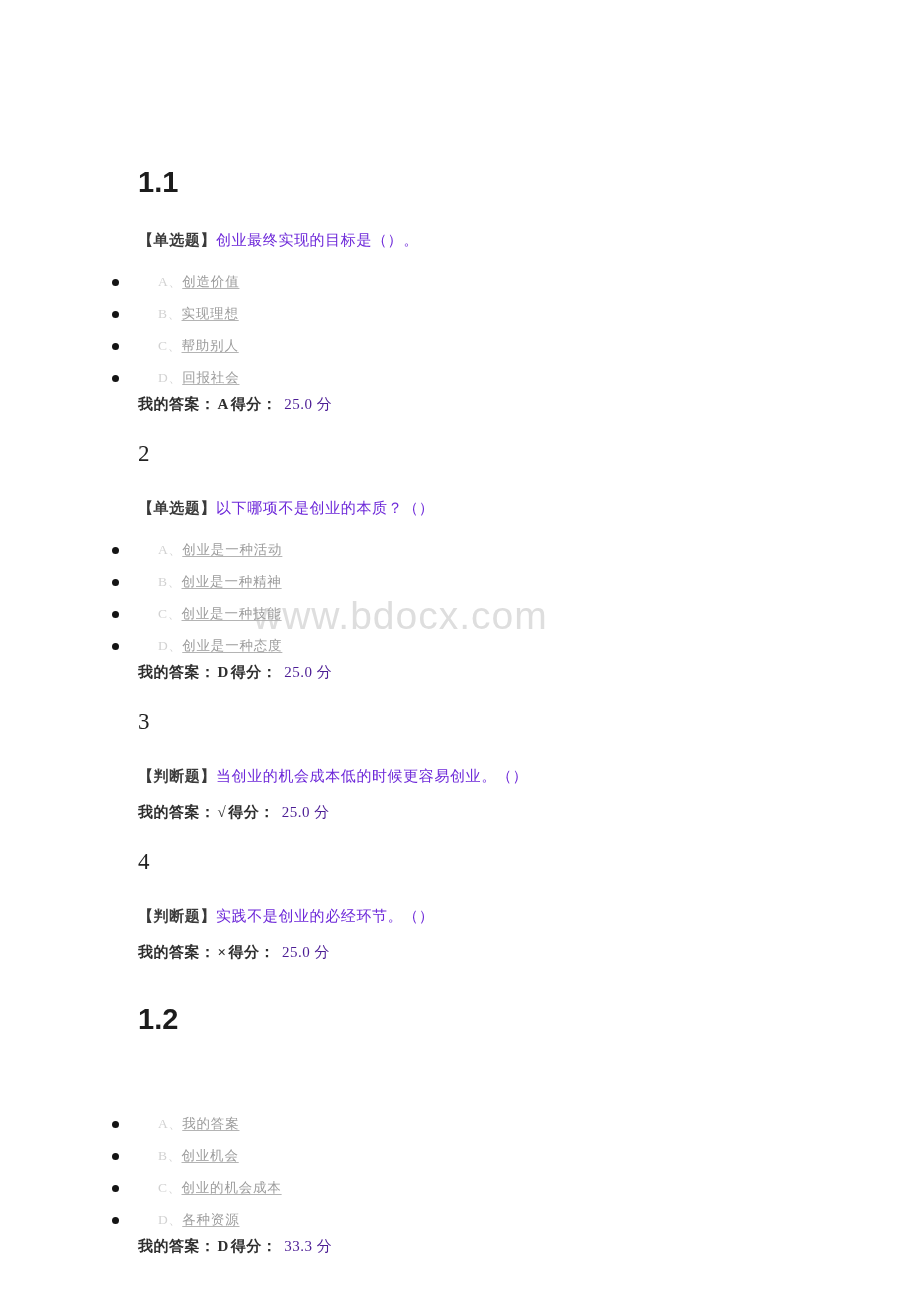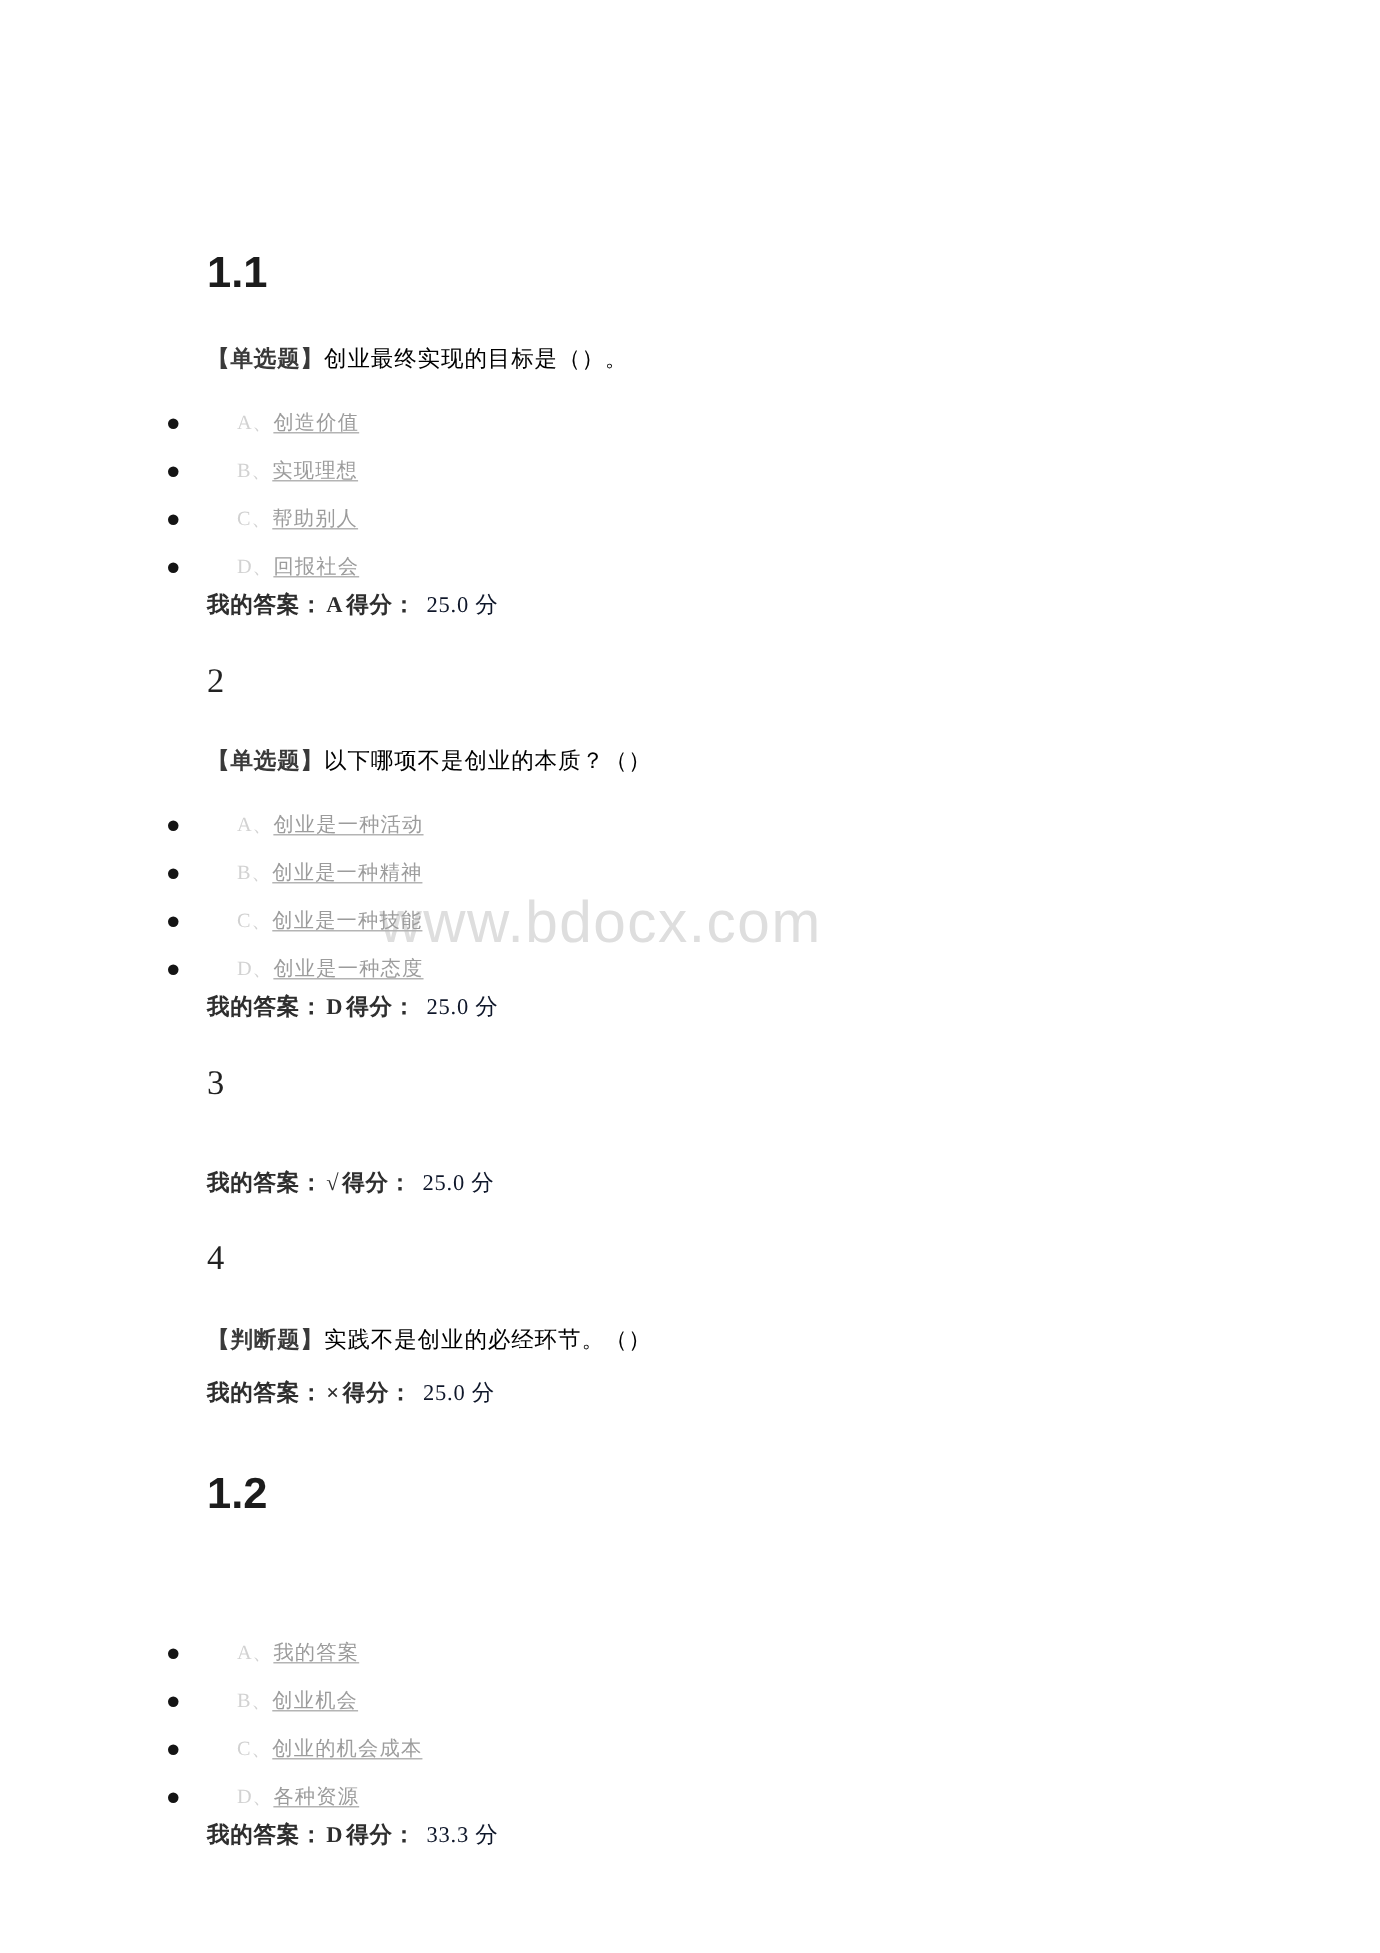--- a/index.html
+++ b/index.html
@@ -73,21 +73,21 @@
     line-height: 1.5;
     letter-spacing: 0.6px;
   }
   .question-type {
     font-weight: 700;
     color: #3a3a3a;
     margin-top: 43px;
   }
   .question-text {
     font-weight: 400;
-    color: #000000;
+    color: #6d28d9;
   }
 
   
   ul.options {
     list-style: none;
     margin: 0;
     padding: 0;
   }
   ul.options li.option {
     position: relative;
@@ -131,21 +131,21 @@
     font-family: "Liberation Serif", "DejaVu Serif", serif;
     font-size: 15px;
     color: #2e2e2e;
     letter-spacing: 0.5px;
     line-height: 1.4;
     white-space: nowrap;
   }
   .answer-label { font-weight: 700; }
   .answer-value { font-weight: 700; padding: 0 2px; }
   .score-label  { font-weight: 700; text-align: right; }
-  .score-value  { color: #0f172a; padding-left: 7px; }
+  .score-value  { color: #4c1d95; padding-left: 7px; }
 
   
   .sp-heading-to-q  { height: 30px; }
   .sp-q-to-options  { height: 14px; }
   .sp-answer-to-num { height: 26px; }
   .sp-num-to-q      { height: 30px; }
   .sp-q-to-answer   { height: 14px; }
   .sp-answer-to-sec { height: 40px; }
   .top-gap          { height: 166px; }
 </style>
@@ -230,20 +230,23 @@
         <div class="answer-line">
           <span class="answer-label">我的答案：</span><span class="answer-value">D</span><span class="score-label">得分：</span><span class="score-value">25.0 分</span>
         </div>
       </div>
 
       <div class="sp-answer-to-num"></div>
 
       <div>
         <div class="qnum-heading">3</div>
         <div class="sp-num-to-q"></div>
+        <div class="question-line">
+          <span class="question-type">【判断题】</span><span class="question-text">当创业的机会成本低的时候更容易创业。（）</span>
+        </div>
         <div class="sp-q-to-answer"></div>
         <div class="answer-line">
           <span class="answer-label">我的答案：</span><span class="answer-value">√</span><span class="score-label">得分：</span><span class="score-value">25.0 分</span>
         </div>
       </div>
 
       <div class="sp-answer-to-num"></div>
 
       <div>
         <div class="qnum-heading">4</div>

